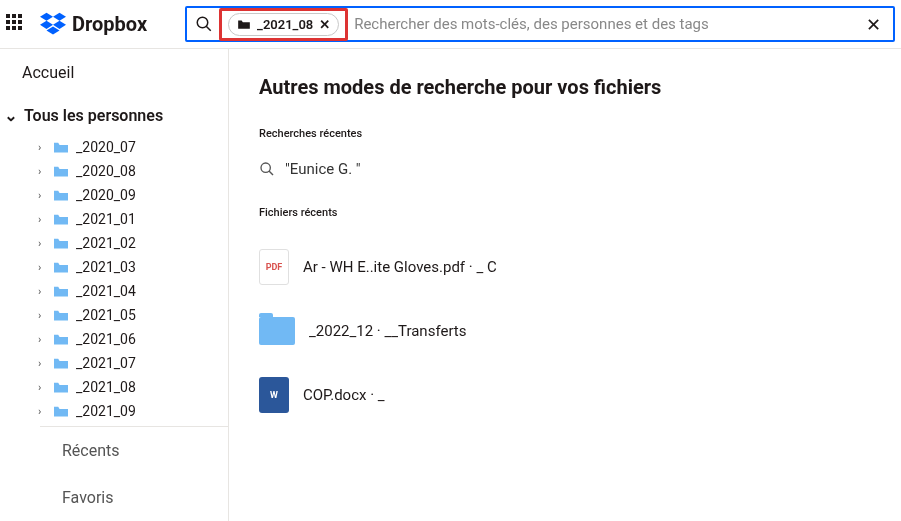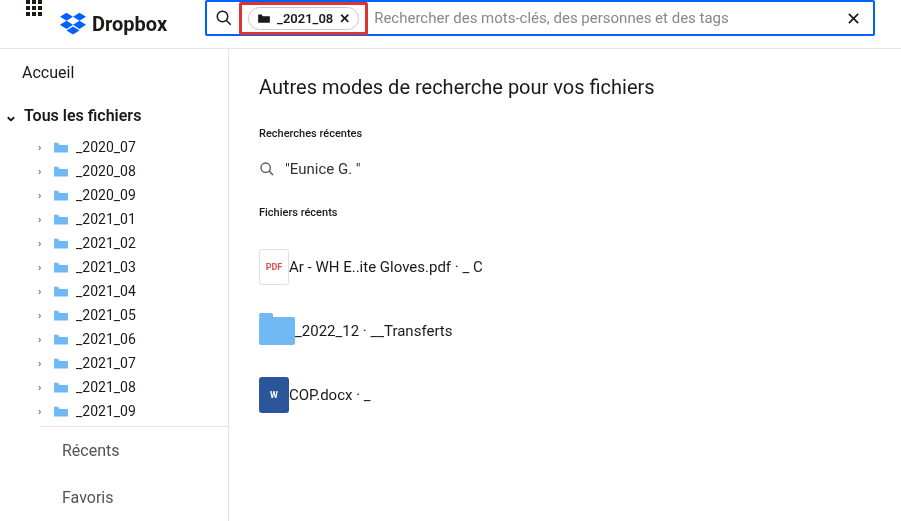--- a/index.html
+++ b/index.html
@@ -1,17 +1,17 @@
 <!DOCTYPE html>
 <html><head>
 <meta charset="utf-8">
 <style>
 * { box-sizing: border-box; margin: 0; padding: 0; font-family: -apple-system, BlinkMacSystemFont, "Segoe UI", Roboto, Helvetica, Arial, sans-serif; }
 body { width: 901px; height: 521px; background: #fff; color: #1e1919; overflow: hidden; display: flex; flex-direction: column; }
-.header { display: flex; height: 48px; padding: 0 20px; gap: 8px; }
+.header { display: flex; align-items: center; height: 48px; padding: 0 0; gap: 8px; }
 .apps-grid { width: 20px; height: 20px; display: grid; grid-template-columns: repeat(3,4px); grid-template-rows: repeat(3,4px); gap: 2px; cursor: pointer; margin: 0 6px; }
 .apps-grid span { background:#1e1919; }
 .brand { display:flex; align-items:center; gap:6px; font-weight:700; font-size:20px; cursor:pointer; }
 .brand svg { width:26px; height:26px; }
 .search-wrap { flex:1; margin-left:30px; margin-right:6px; position:relative; }
 .search-box { display:flex; align-items:center; height:36px; border:2px solid #0061ff; border-radius:2px; padding:0 8px; gap:6px; }
 .search-icon { width:18px; height:18px; color:#1e1919; flex-shrink:0; }
 .chip-wrap { border:3px solid #d33; padding:2px 6px; border-radius:2px; background:#fff; }
 .chip { display:flex; align-items:center; gap:6px; background:#fff; border:1px solid #c8c8c8; border-radius:16px; padding:3px 8px; font-size:13px; font-weight:600; }
 .chip .folder-mini { width:14px; height:12px; }
@@ -27,25 +27,25 @@
 .folder-list { flex:1; overflow-y:auto; position:relative; }
 .folder-list::-webkit-scrollbar { width:16px; }
 .folder-list::-webkit-scrollbar-track { background:#f1f1f1; }
 .folder-list::-webkit-scrollbar-thumb { background:#b0b0b0; }
 .folder-item { display:flex; align-items:center; gap:6px; padding:4px 0 4px 38px; font-size:14px; cursor:pointer; }
 .folder-item .chev-sm { width:8px; color:#555; font-size:11px; }
 .folder-icon { width:18px; height:14px; }
 .side-bottom { border-top:1px solid #e7e5e2;margin-left:40px; }
 .sb-link { padding:14px 22px; font-size:16px; color:#555; cursor:pointer; }
 .main { flex:1; padding:26px 30px; overflow:auto; }
-.section-title { font-size:20px; font-weight:400; margin-bottom:28px; }
+.section-title { font-size:20px; font-weight:700; margin-bottom:28px; }
 .sub-title { font-size:11px; font-weight:500; margin:18px 0 14px; }
 .recent-q { display:flex; align-items:center; gap:10px; padding:6px 0; font-size:15px; color:#333; cursor:pointer; }
 .recent-q .mag { width:16px; height:16px; }
-.file-row { display:flex; align-items:center; padding:16px 0; font-size:15px; cursor:pointer; }
+.file-row { display:flex; align-items:center; gap:14px; padding:16px 0; font-size:15px; cursor:pointer; }
 .file-icon { width:30px; height:36px; display:flex; align-items:center; justify-content:center; font-size:9px; font-weight:700; border:1px solid #e0e0e0; border-radius:3px; }
 .file-icon.pdf { color:#d9534f; }
 .file-icon.folder { background:#71b9f4; border:none; width:36px; height:28px; border-radius:2px; position:relative; }
 .file-icon.folder::before { content:""; position:absolute; top:-4px; left:0; width:14px; height:4px; background:#71b9f4; border-radius:2px 2px 0 0; }
 .file-icon.word { background:#2b579a; color:#fff; border:none; }
 </style>
 </head>
 <body>
 
 <div class="header">
@@ -85,21 +85,21 @@
       <span class="clear-x">✕</span>
     </div>
   </div>
 </div>
 
 <div class="workspace">
   <div class="sidebar">
     <div class="side-link">Accueil</div>
     <div class="expand-row">
       <span class="chev">⌄</span>
-      <span>Tous les fichiers</span>
+      <span>Tous les personnes</span>
     </div>
     <div class="folder-list" id="folder-list">
         <div class="folder-item">
           <span class="chev-sm">›</span>
           <svg class="folder-icon" viewBox="0 0 24 20">
             <path fill="#71b9f4" d="M2 4h6l2 3h12v11H2z"></path>
           </svg>
           <span>_2020_07</span>
         </div>
         <div class="folder-item">

